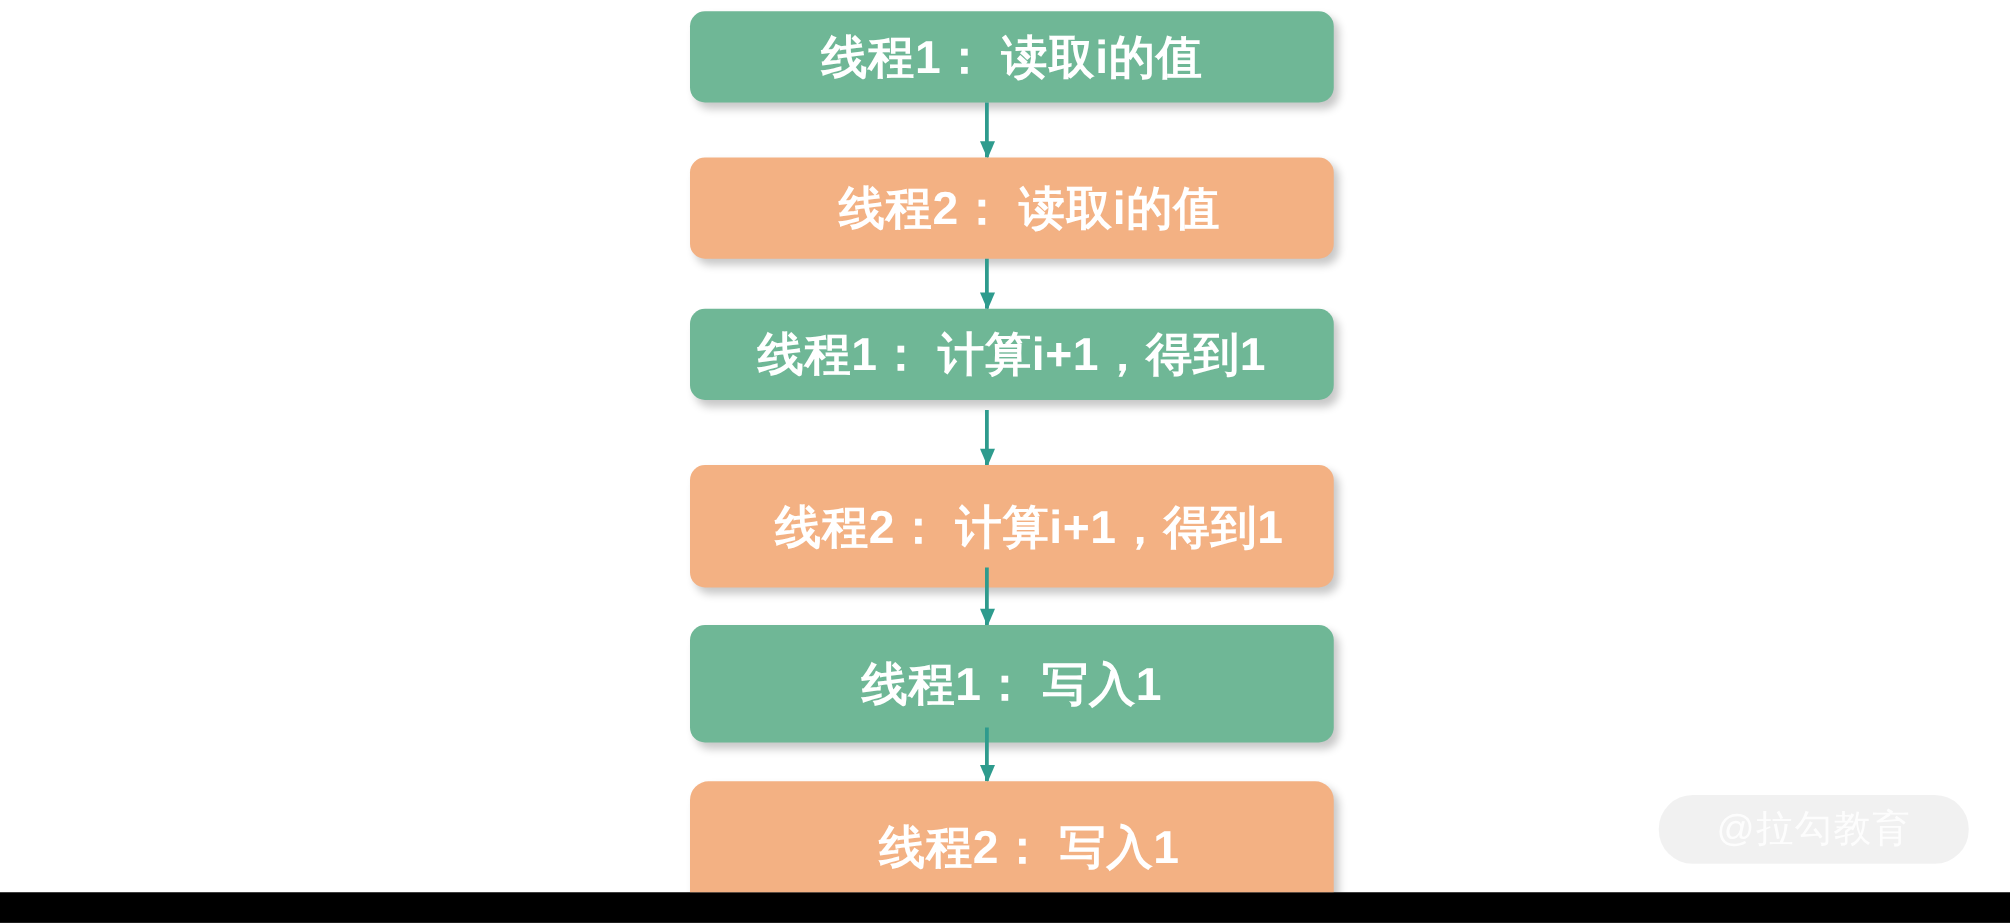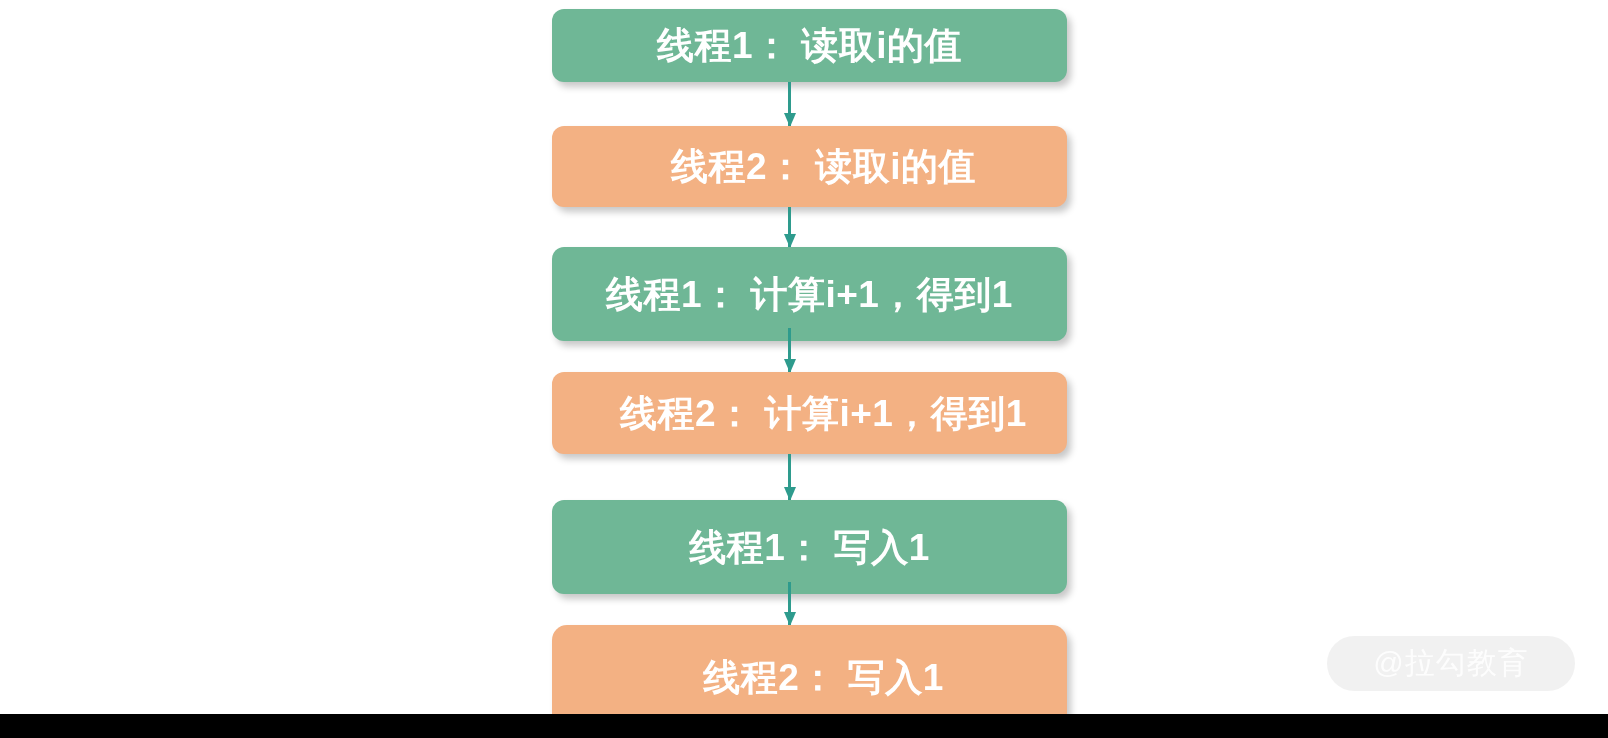--- a/index.html
+++ b/index.html
@@ -58,22 +58,22 @@
     white-space: nowrap;
     box-shadow: 4px 5px 7px rgba(0, 0, 0, 0.22);
     user-select: none;
     margin-left: 12px;
   }
   .node.green  { background: #6FB796; }
   .node.orange { background: #F3B183; padding-left: 28px; }
 
   .node-1 { top: 9px;   height: 73px; }
   .node-2 { top: 126px; height: 81px; }
-  .node-3 { top: 247px; height: 94px; }
-  .node-4 { top: 372px; height: 82px; align-items: center; }
+  .node-3 { top: 247px; height: 73px; }
+  .node-4 { top: 372px; height: 98px; align-items: center; }
   .node-5 { top: 500px; height: 94px; }
   .node-6 { top: 625px; height: 105px; border-radius: 15px; }
 
   
   .connector {
     position: absolute;
     left: 785px;
     width: 9px;
   }
   .connector .shaft {

